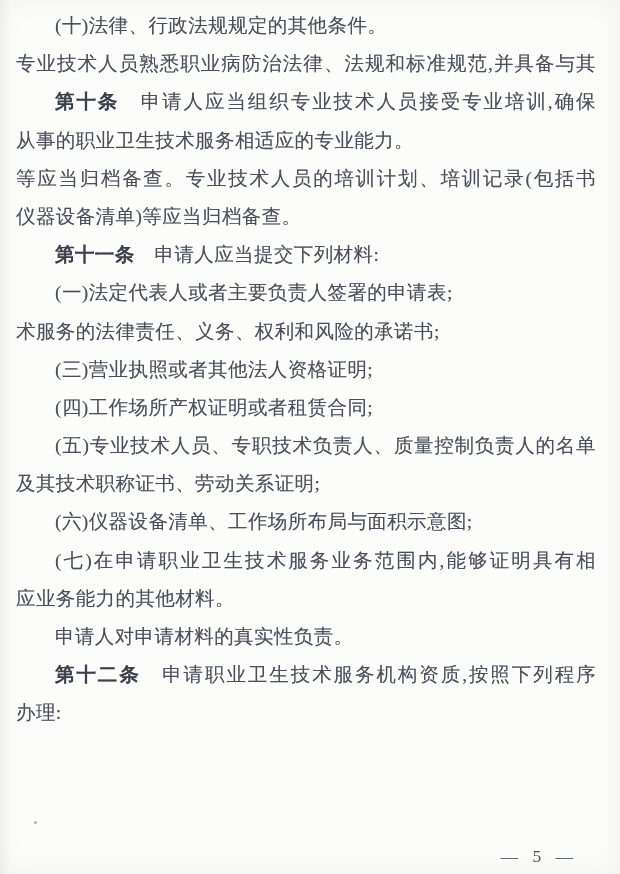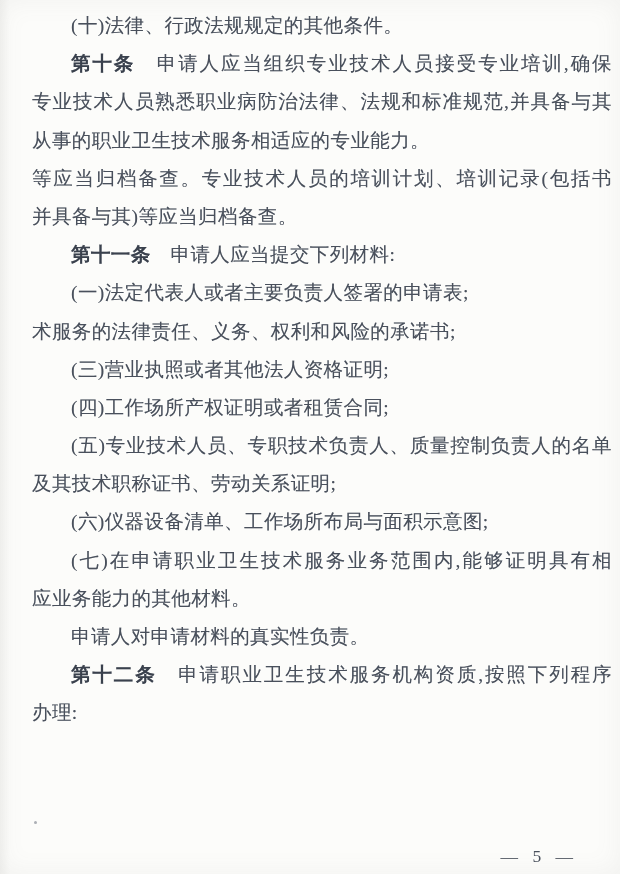--- a/index.html
+++ b/index.html
@@ -17,21 +17,21 @@
   .page {
     position: relative;
     width: 620px;
     height: 874px;
     background: var(--bg);
     overflow: hidden;
     box-shadow: inset 0 0 26px rgba(120,120,115,0.08);
   }
   .text-block {
     position: absolute;
-    left: 32px;
+    left: 16px;
     top: 7px;
     width: 580px;
   }
   .line {
     font-size: 19.5px;
     line-height: 38.2px;
     height: 38.2px;
     color: var(--text);
     letter-spacing: 0.4px;
     white-space: nowrap;
@@ -73,25 +73,25 @@
     background: linear-gradient(to right, rgba(160,160,155,0.10), rgba(160,160,155,0));
   }
 </style>
 </head>
 <body>
 
 <div class="page">
   <div class="edge-shade"></div>
   <div class="text-block">
       <div class="line indent"><span class="seg-regular">(十)法律、行政法规规定的其他条件。</span></div>
+      <div class="line full"><span class="seg-regular">专业技术人员熟悉职业病防治法律、法规和标准规范,并具备与其</span></div>
       <div class="line indent full"><span class="seg-bold">第十条</span><span class="seg-regular">　申请人应当组织专业技术人员接受专业培训,确保</span></div>
-      <div class="line full"><span class="seg-regular">专业技术人员熟悉职业病防治法律、法规和标准规范,并具备与其</span></div>
       <div class="line"><span class="seg-regular">从事的职业卫生技术服务相适应的专业能力。</span></div>
       <div class="line full"><span class="seg-regular">等应当归档备查。专业技术人员的培训计划、培训记录(包括书</span></div>
-      <div class="line"><span class="seg-regular">并具备与其)等应当归档备查。</span></div>
+      <div class="line"><span class="seg-regular">仪器设备清单)等应当归档备查。</span></div>
       <div class="line indent"><span class="seg-bold">第十一条</span><span class="seg-regular">　申请人应当提交下列材料:</span></div>
       <div class="line indent"><span class="seg-regular">(一)法定代表人或者主要负责人签署的申请表;</span></div>
       <div class="line"><span class="seg-regular">术服务的法律责任、义务、权利和风险的承诺书;</span></div>
       <div class="line indent"><span class="seg-regular">(三)营业执照或者其他法人资格证明;</span></div>
       <div class="line indent"><span class="seg-regular">(四)工作场所产权证明或者租赁合同;</span></div>
       <div class="line indent full"><span class="seg-regular">(五)专业技术人员、专职技术负责人、质量控制负责人的名单</span></div>
       <div class="line"><span class="seg-regular">及其技术职称证书、劳动关系证明;</span></div>
       <div class="line indent"><span class="seg-regular">(六)仪器设备清单、工作场所布局与面积示意图;</span></div>
       <div class="line indent full"><span class="seg-regular">(七)在申请职业卫生技术服务业务范围内,能够证明具有相</span></div>
       <div class="line"><span class="seg-regular">应业务能力的其他材料。</span></div>

